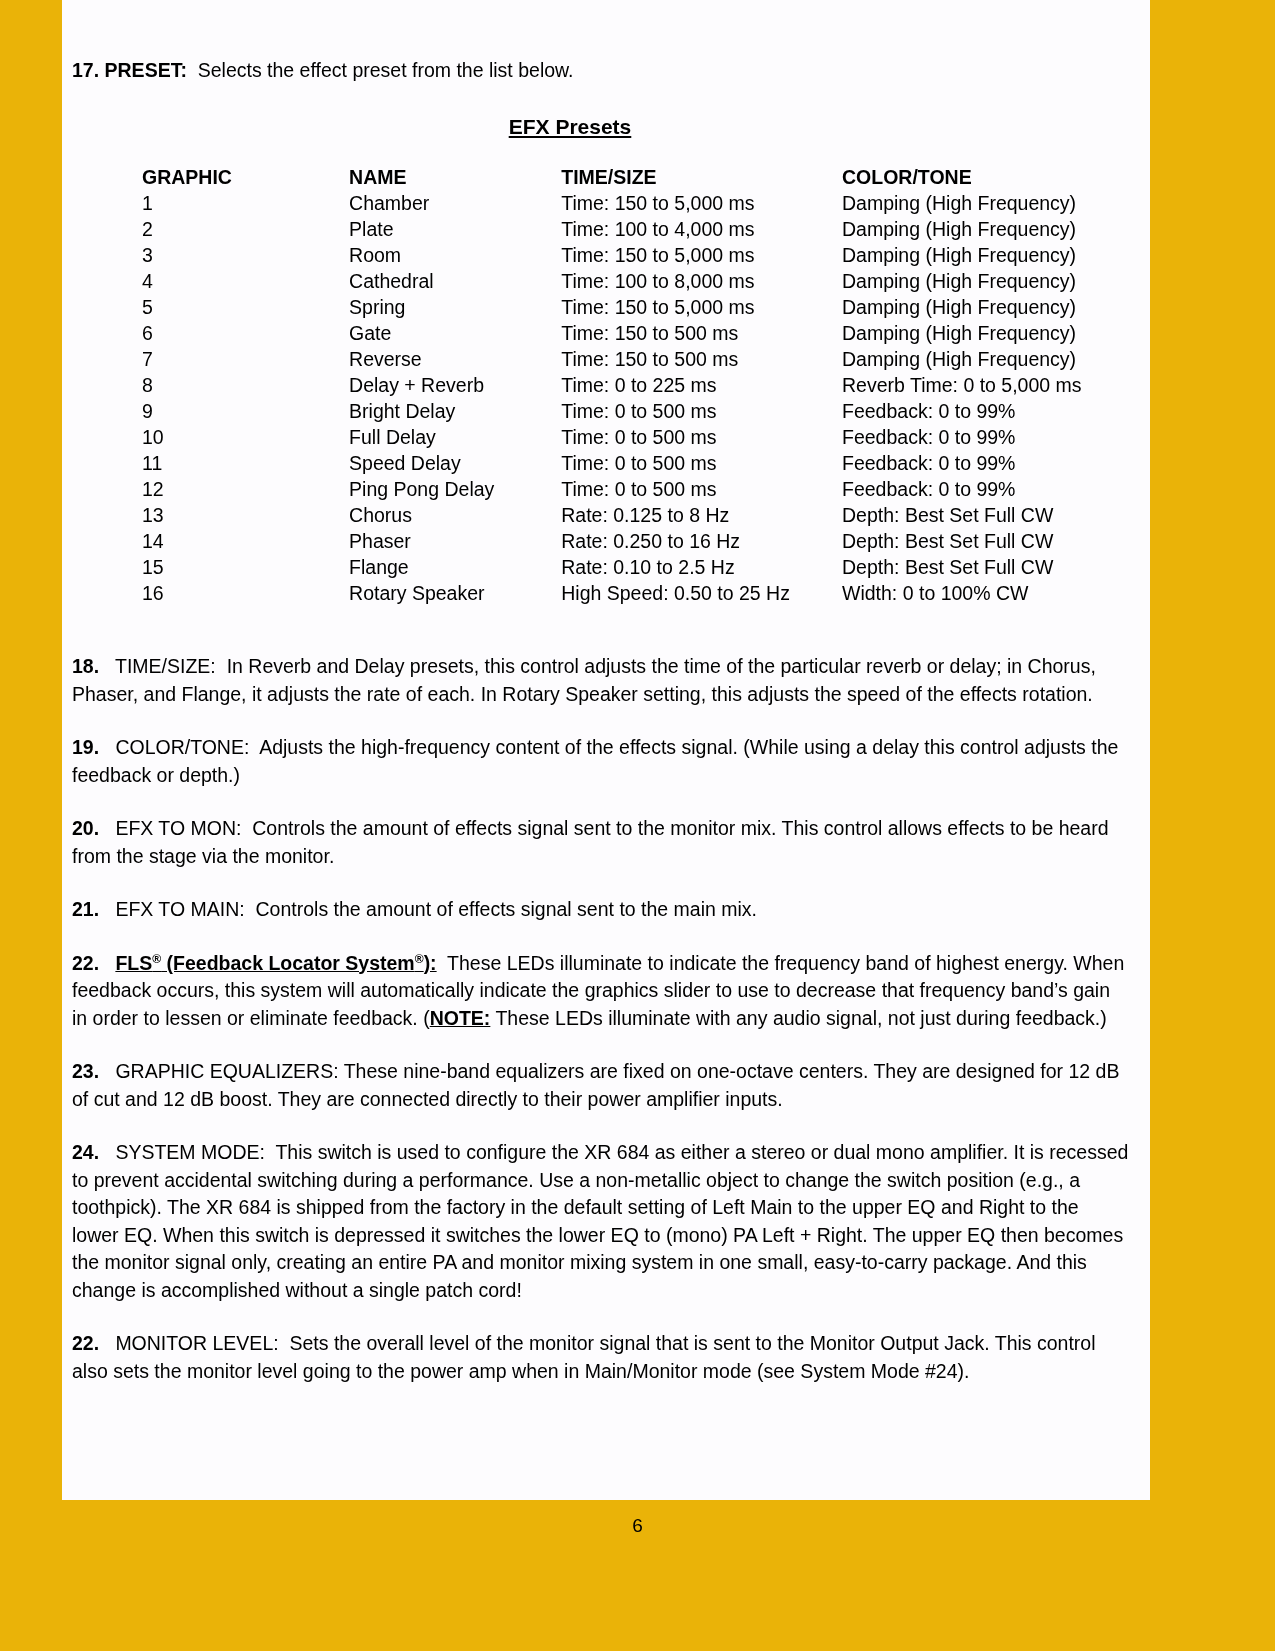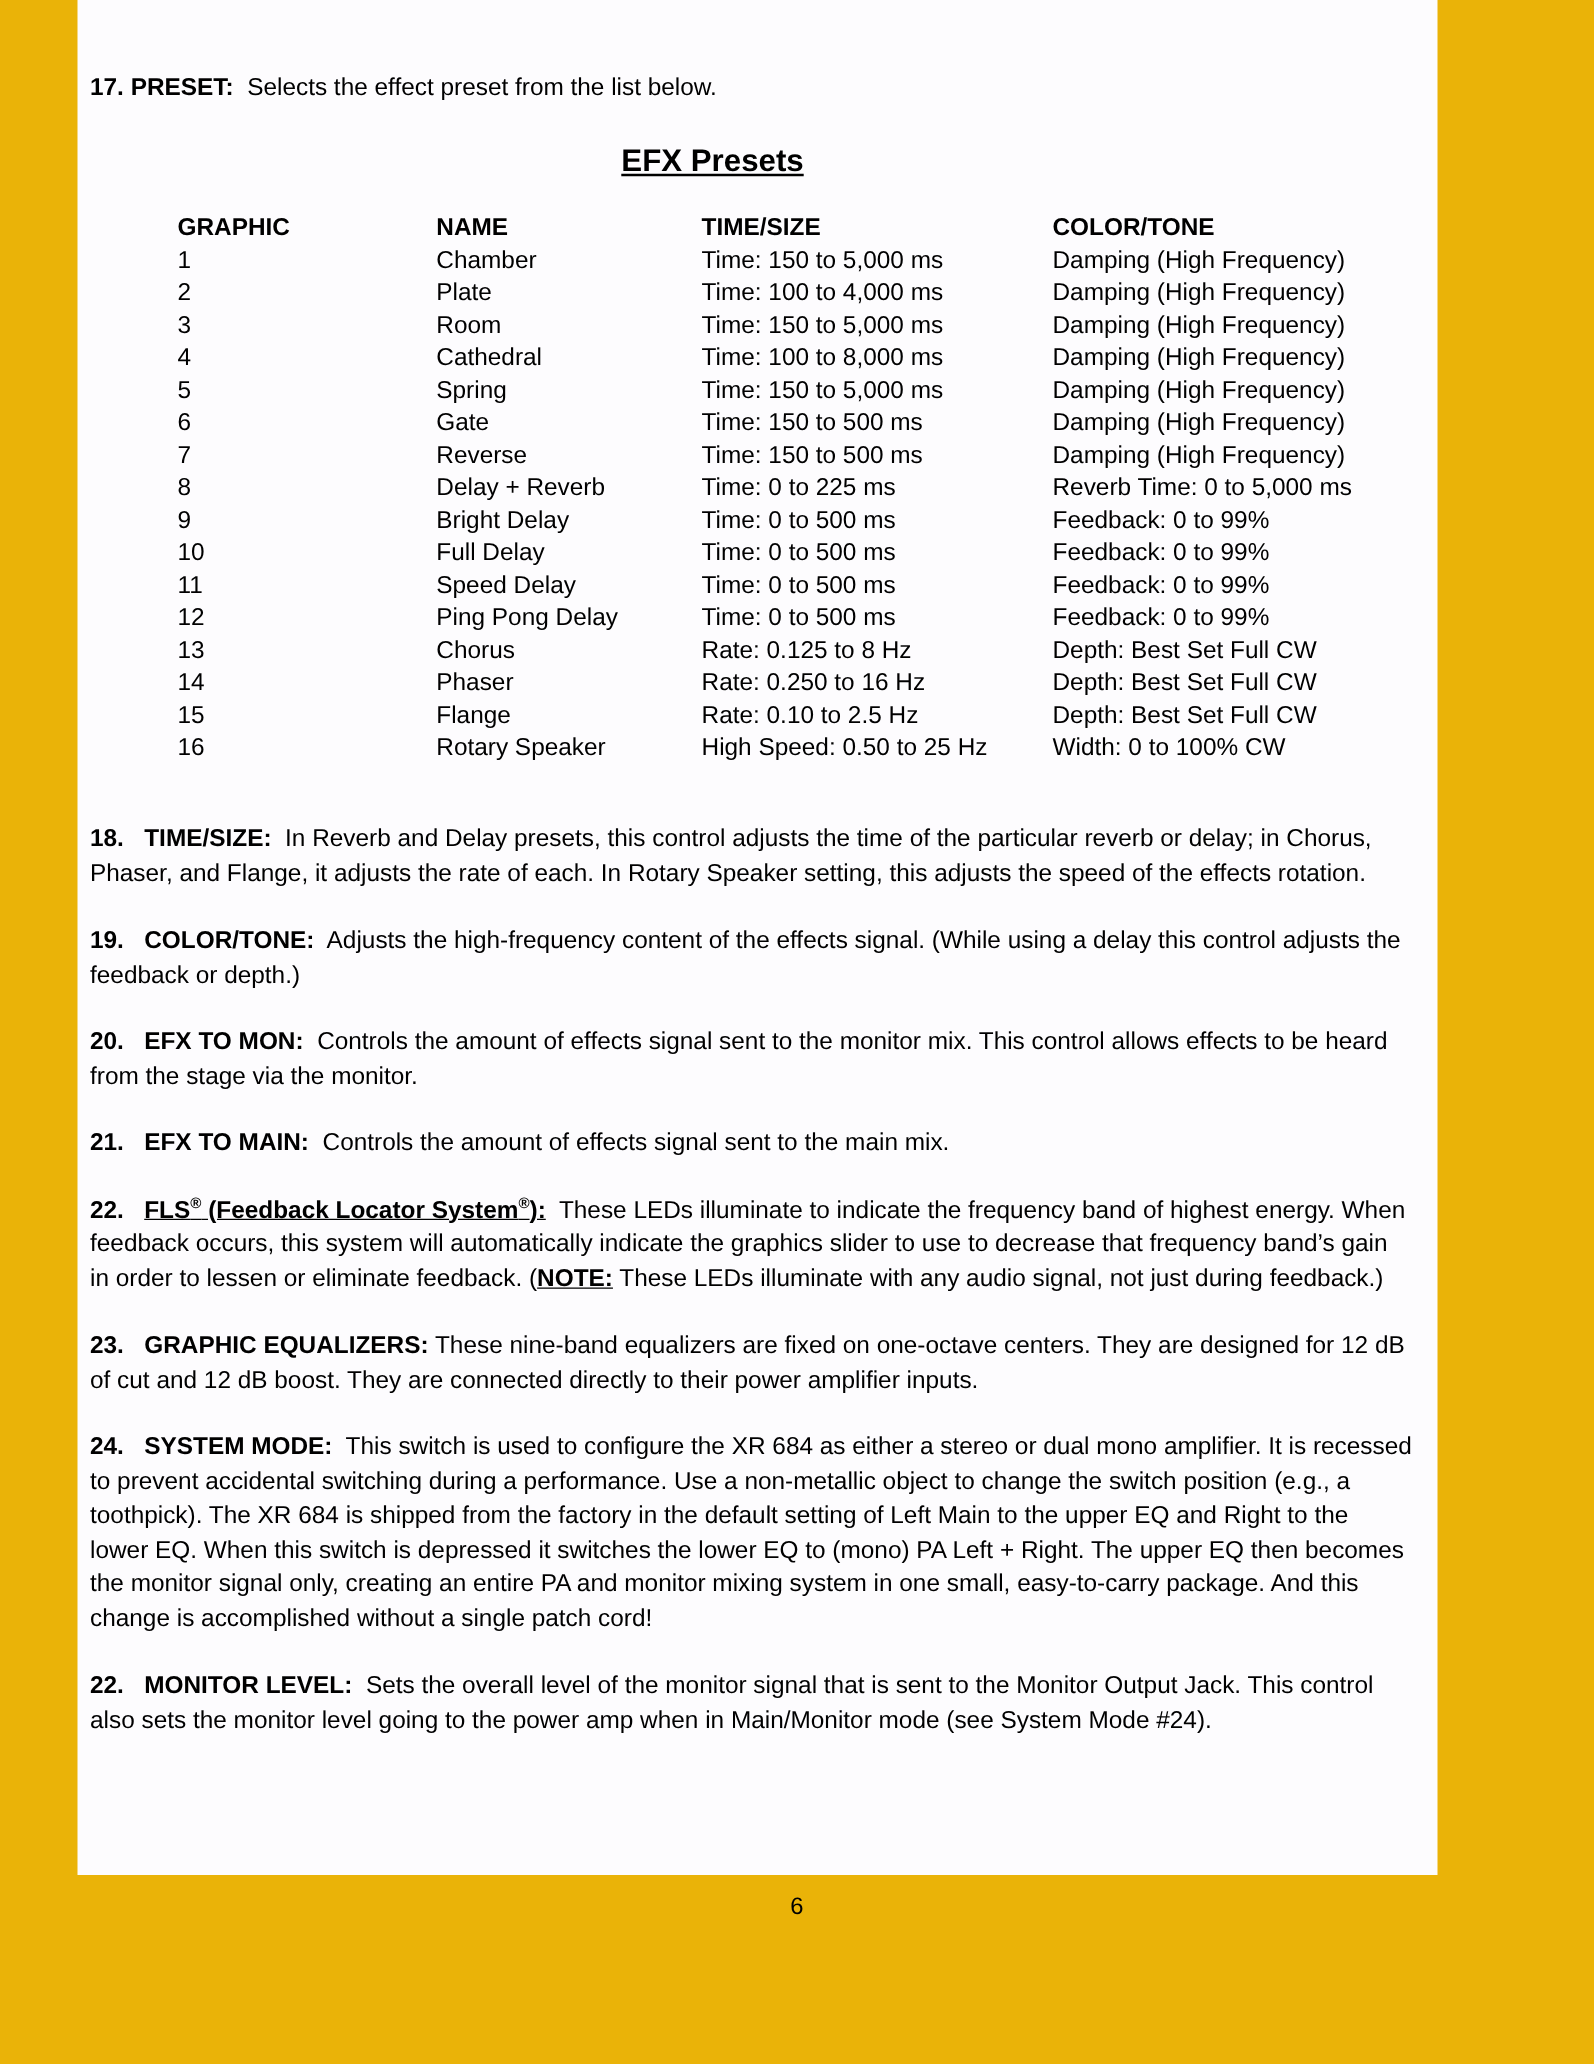--- a/index.html
+++ b/index.html
@@ -43,21 +43,21 @@
     line-height: 25px;
     margin: 0 0 0 0;
   }
   .intro .num { font-weight: bold; }
   .intro .term { font-weight: bold; }
 
   
   .table-title {
     text-align: center;
     font-weight: bold;
-    font-size: 25px;
+    font-size: 21px;
     text-decoration: underline;
     margin: 32px 0 0 0;
     padding-right: 62px;
   }
   table.efx {
     border-collapse: collapse;
     margin: 25px 0 0 70px;
     font-size: 19.5px;
     line-height: 26px;
   }
@@ -81,21 +81,21 @@
   
   .para {
     font-size: 19.5px;
     line-height: 27.5px;
     margin: 26px 0 0 0;
     text-align: left;
   }
   .para.first-after-table { margin-top: 47px; }
   .para b { font-weight: bold; text-decoration: underline; }
   .para .lead-num { font-weight: bold; }
-  .para .lead-term { font-weight: bold; }
+  .para .lead-term { font-weight: normal; }
   sup { font-size: 0.62em; vertical-align: super; line-height: 0; }
 
   .page-number {
     position: absolute;
     left: 0;
     top: 1515px;
     width: 1275px;
     text-align: center;
     font-size: 19px;
   }

